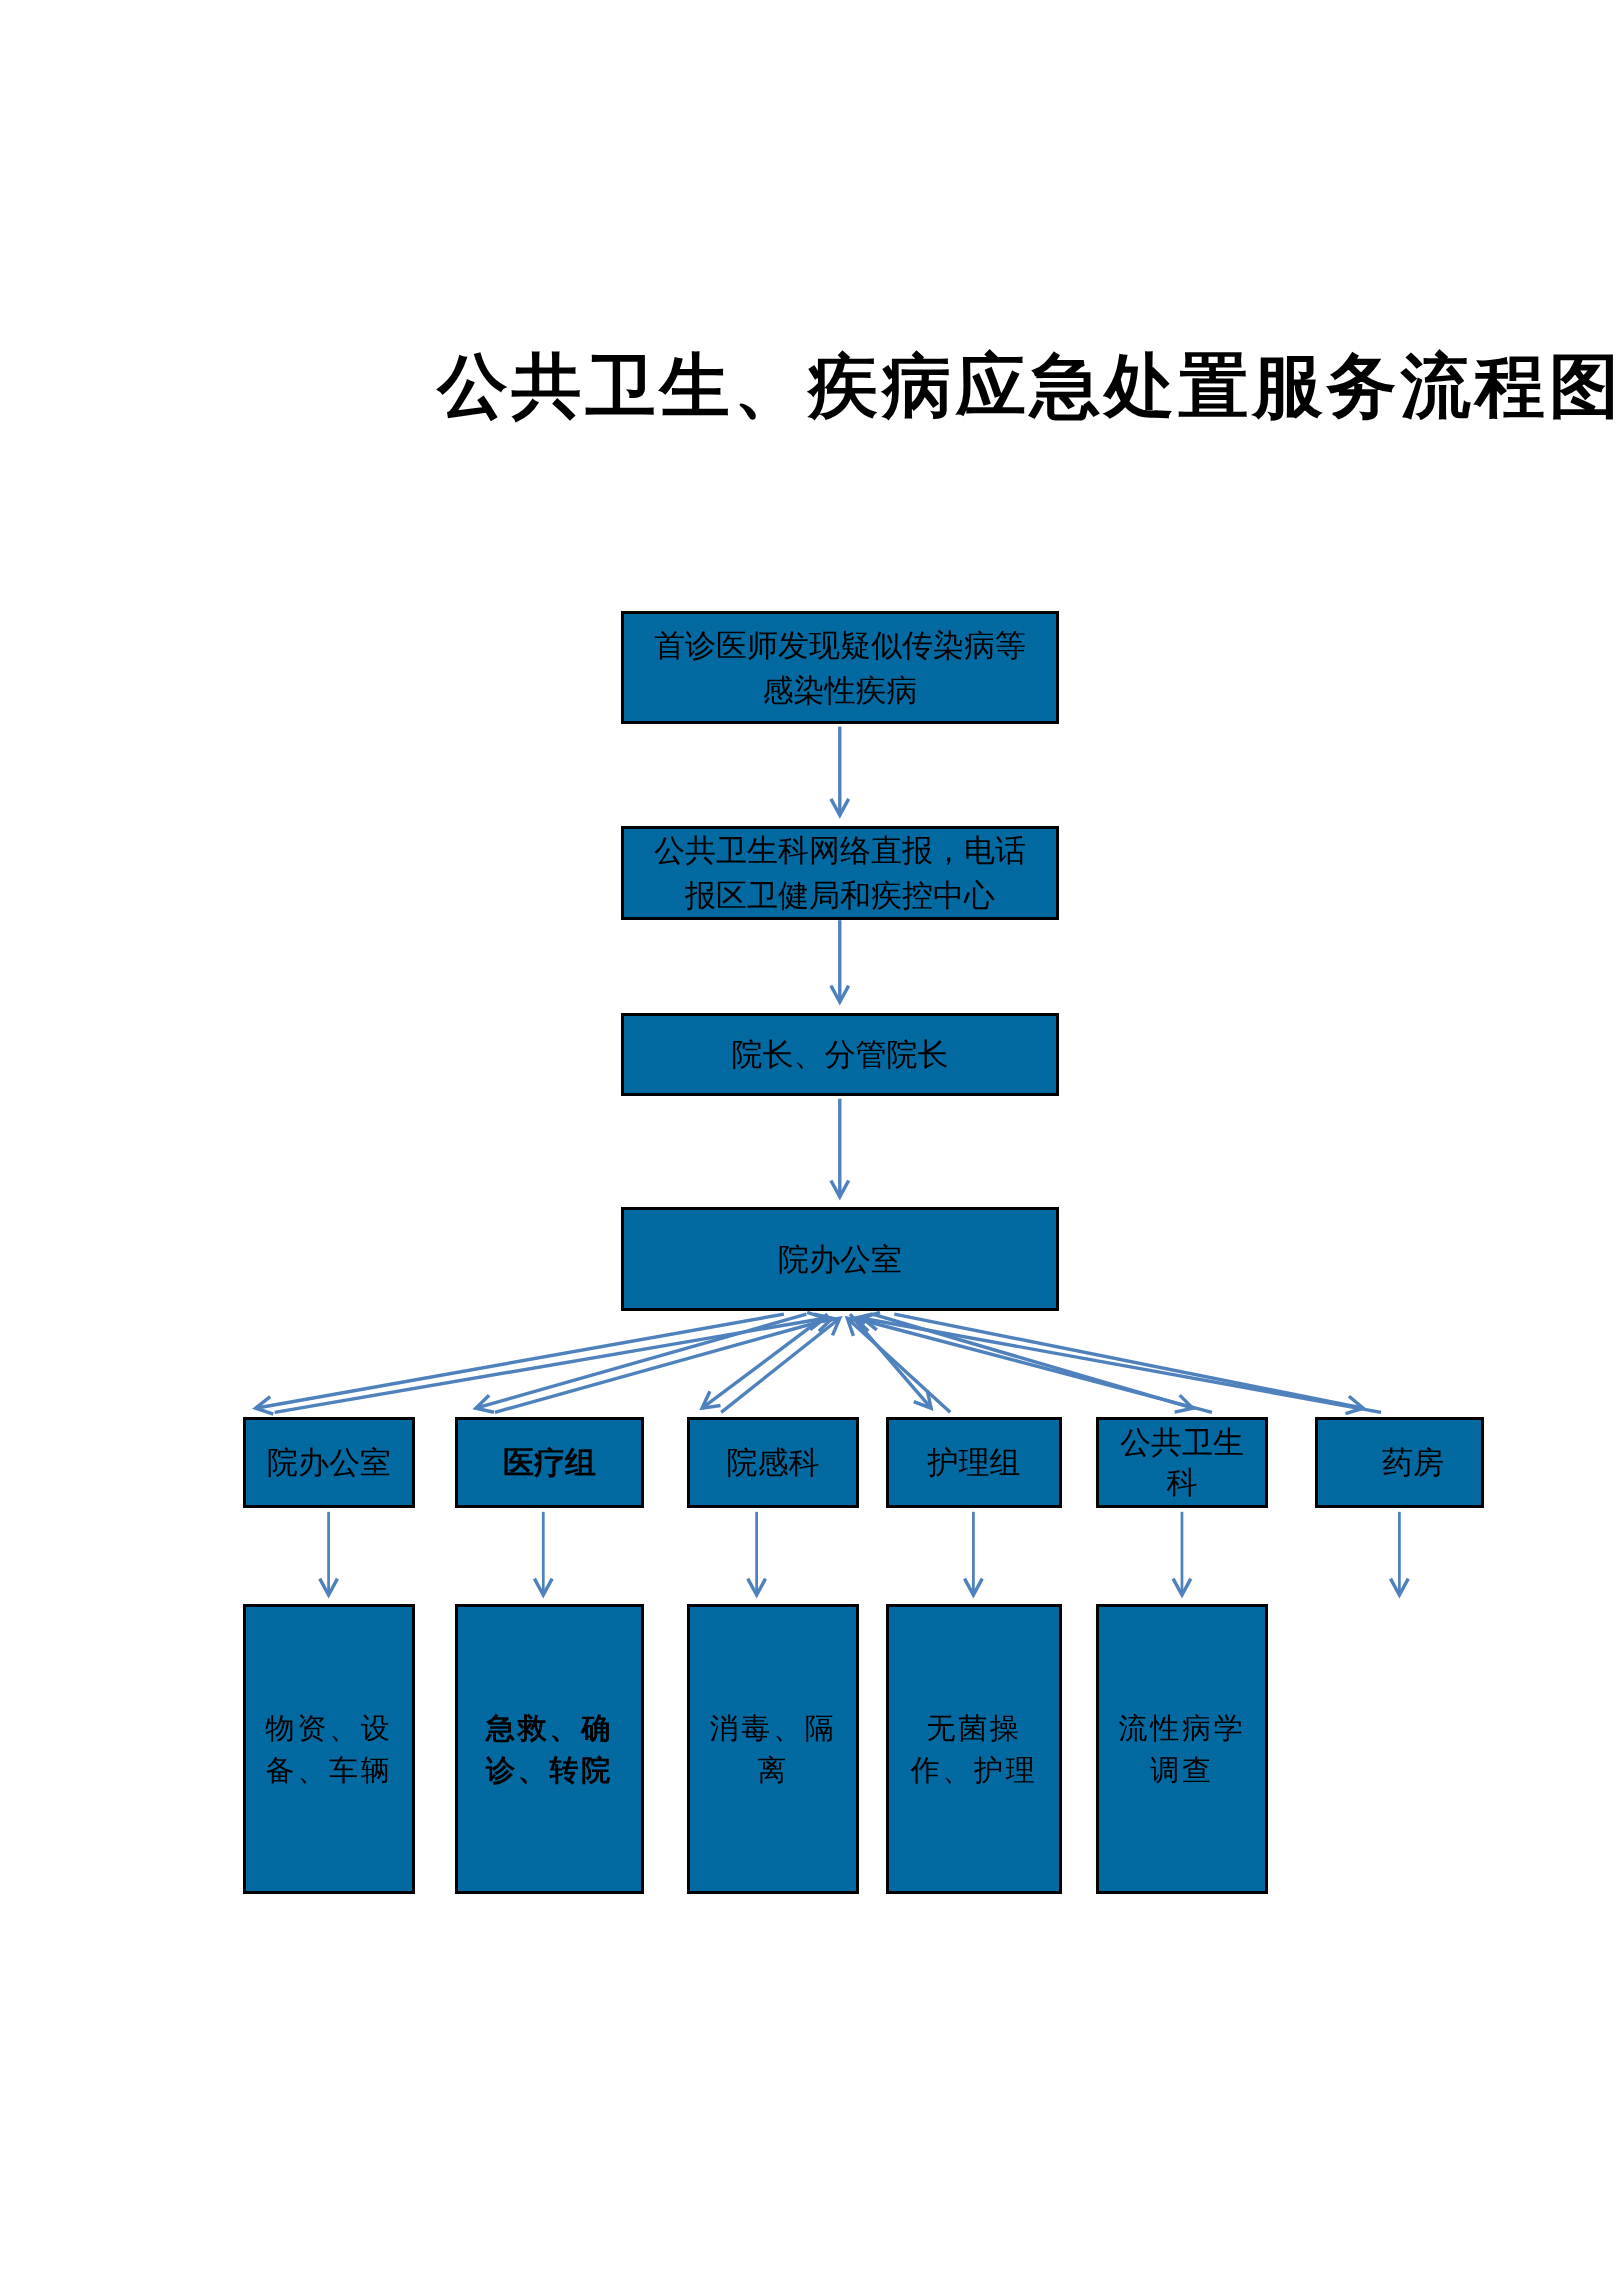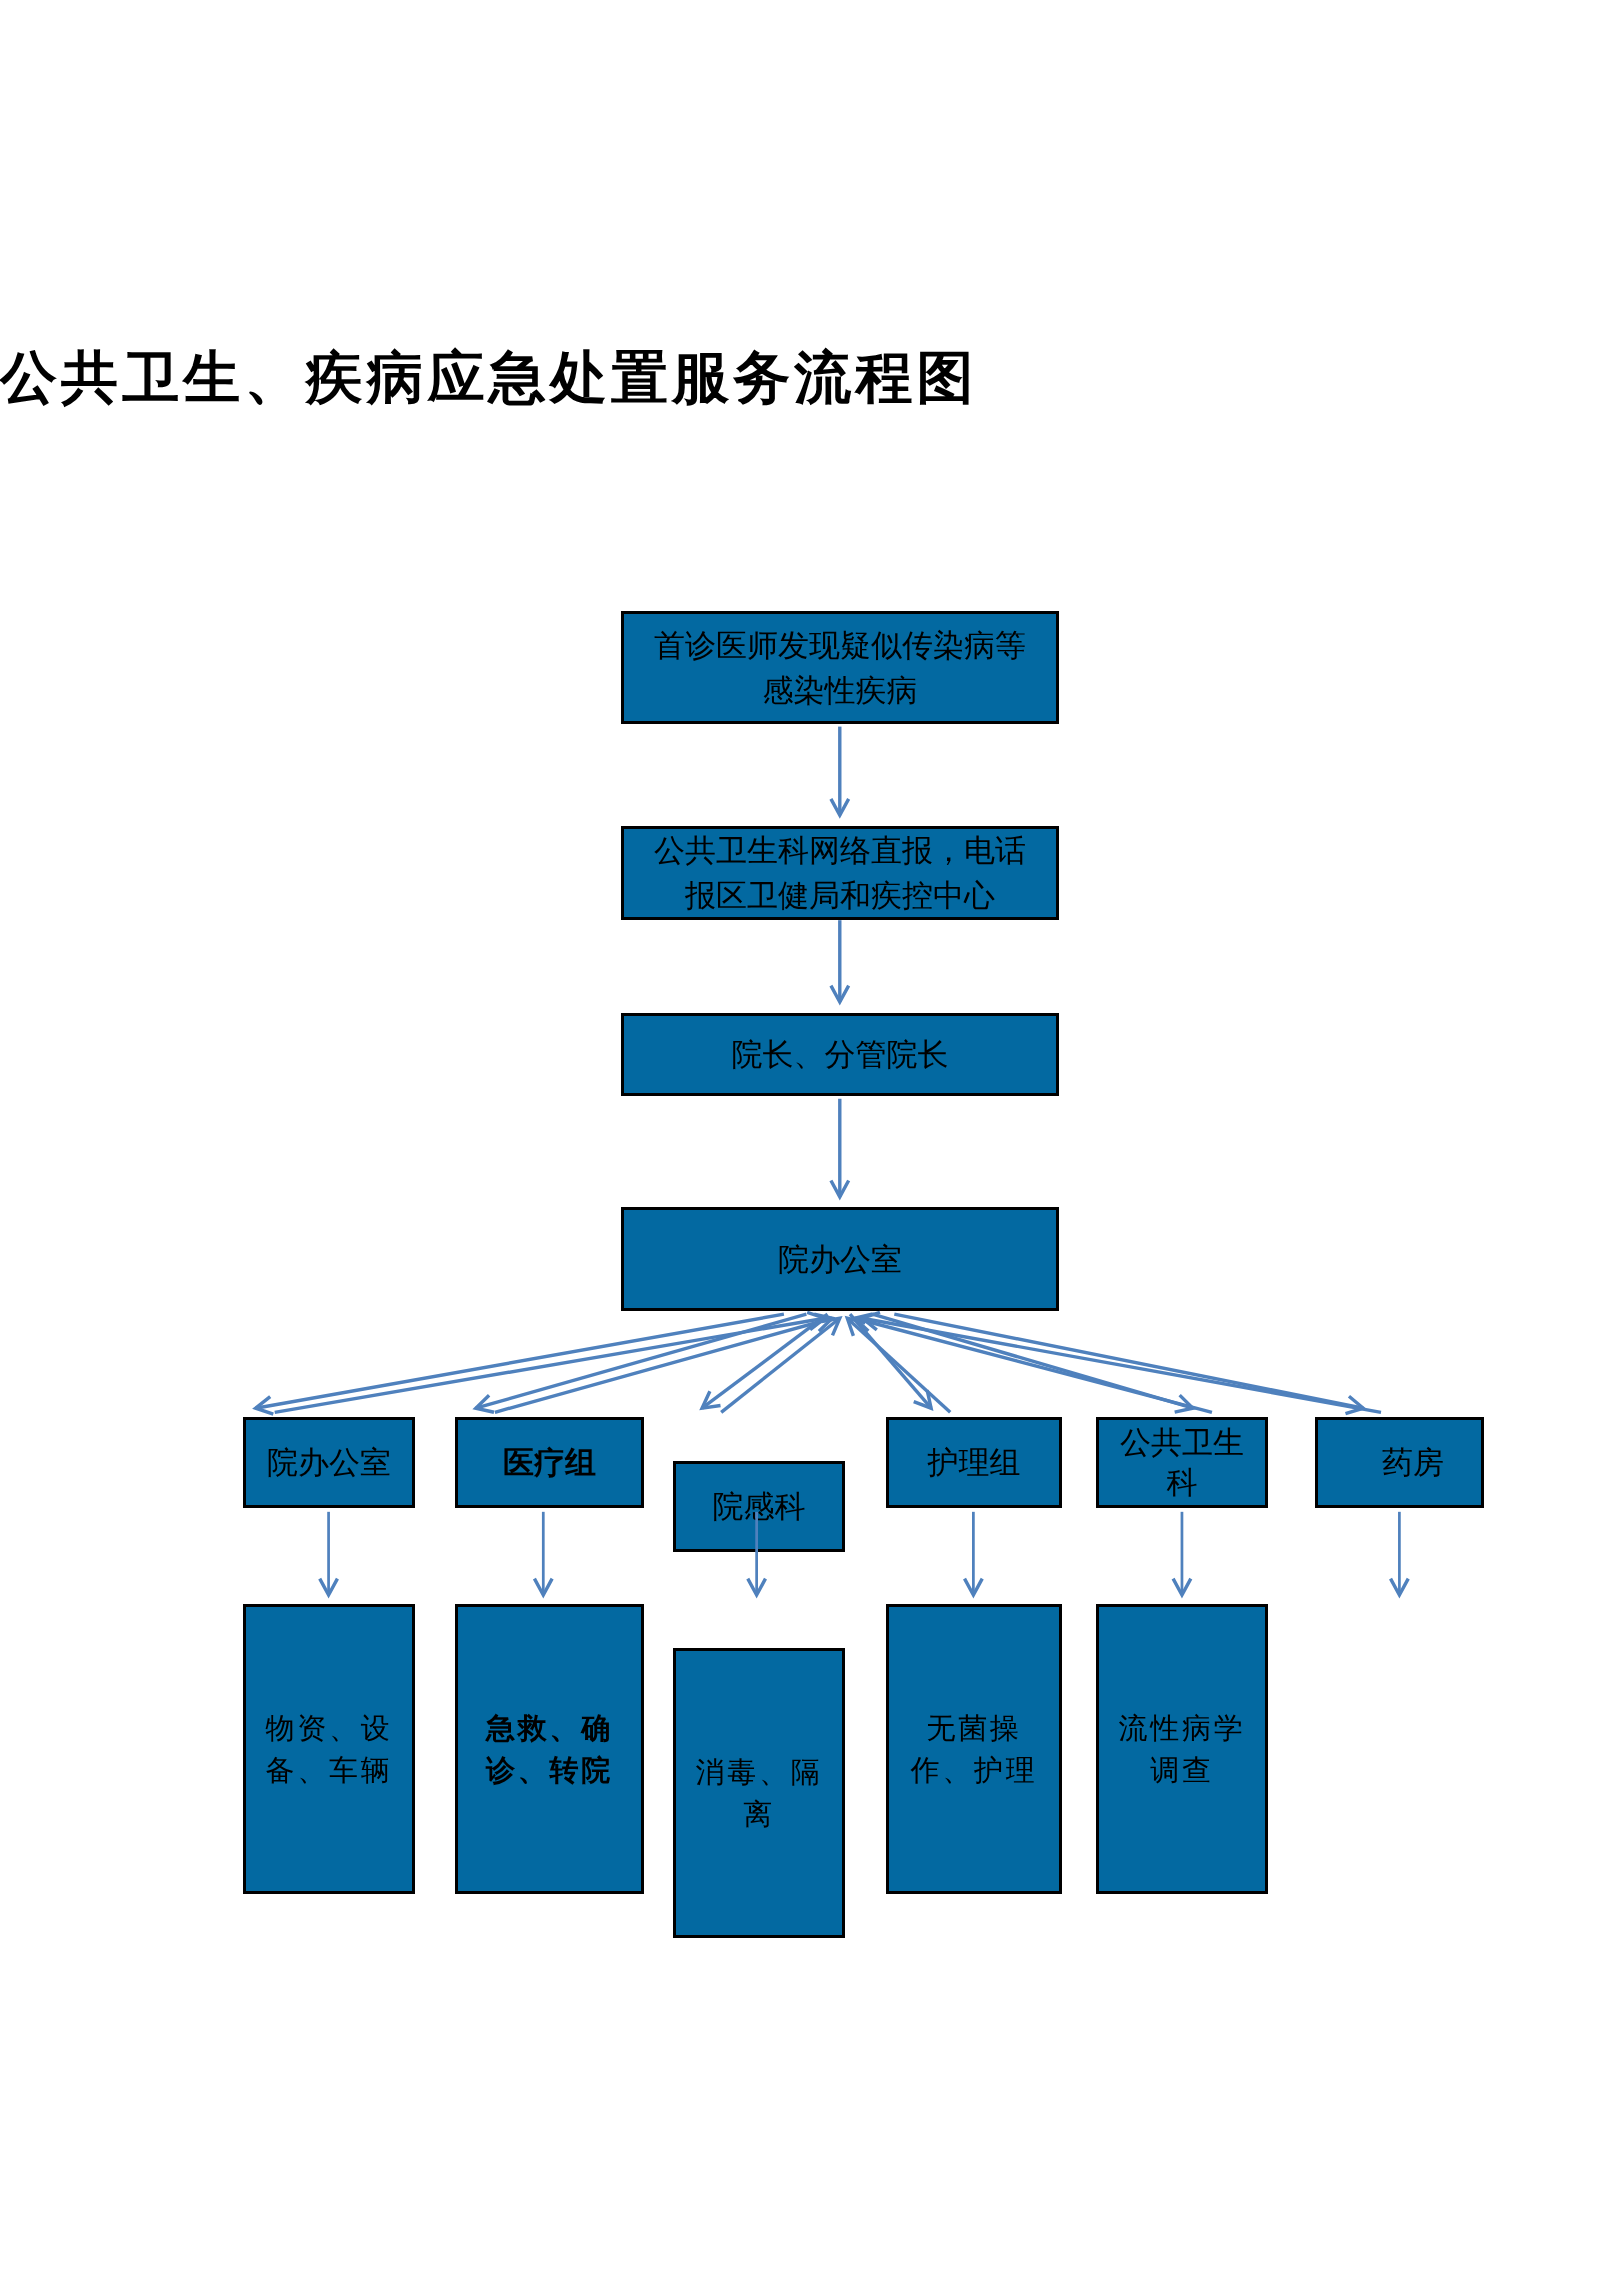--- a/index.html
+++ b/index.html
@@ -7,22 +7,22 @@
     position:relative;
     width:1623px;height:2295px;
     background:#ffffff;
     font-family:"Liberation Serif","DejaVu Serif",serif;
     color:#000;
     overflow:hidden;
   }
   .page-title{
     position:absolute;
     left:0;top:340px;width:100%;
-    text-align:left;
-    font-size:57px;
+    text-align:right;
+    font-size:70px;
     font-weight:bold;
     letter-spacing:4.1px;
     font-family:"Liberation Serif","DejaVu Serif",serif;
   }
   .box{
     position:absolute;
     box-sizing:border-box;
     border:3.4px solid #000;
     background:#0369a1;
     display:flex;
@@ -37,21 +37,21 @@
   .b1{top:611px;height:113px;}
   .b2{top:826px;height:94px;}
   .b3{top:1013px;height:83px;}
   .b4{top:1207px;height:104px;}
   
   .mid{top:1417px;height:91px;font-size:31px;line-height:40px;}
   
   .tall{top:1604px;height:290px;font-size:29px;line-height:42px;letter-spacing:2.7px;}
   .c1{left:243px;width:172px;}
   .c2{left:455px;width:189px;font-weight:bold;}
-  .c3{left:673px;width:172px;margin-top:44px;}
+  .c3{left:687px;width:172px;}
   .c4{left:886px;width:176px;}
   .c5{left:1096px;width:172px;}
   .c6{left:1315px;width:169px;padding-left:27px;}
   
   .arrows{
     position:absolute;left:0;top:0;width:1623px;height:2295px;
     pointer-events:none;
   }
   .flow-line{stroke:var(--arrow,#4F81BD);fill:none;}
   .w5{stroke-width:5px;}

